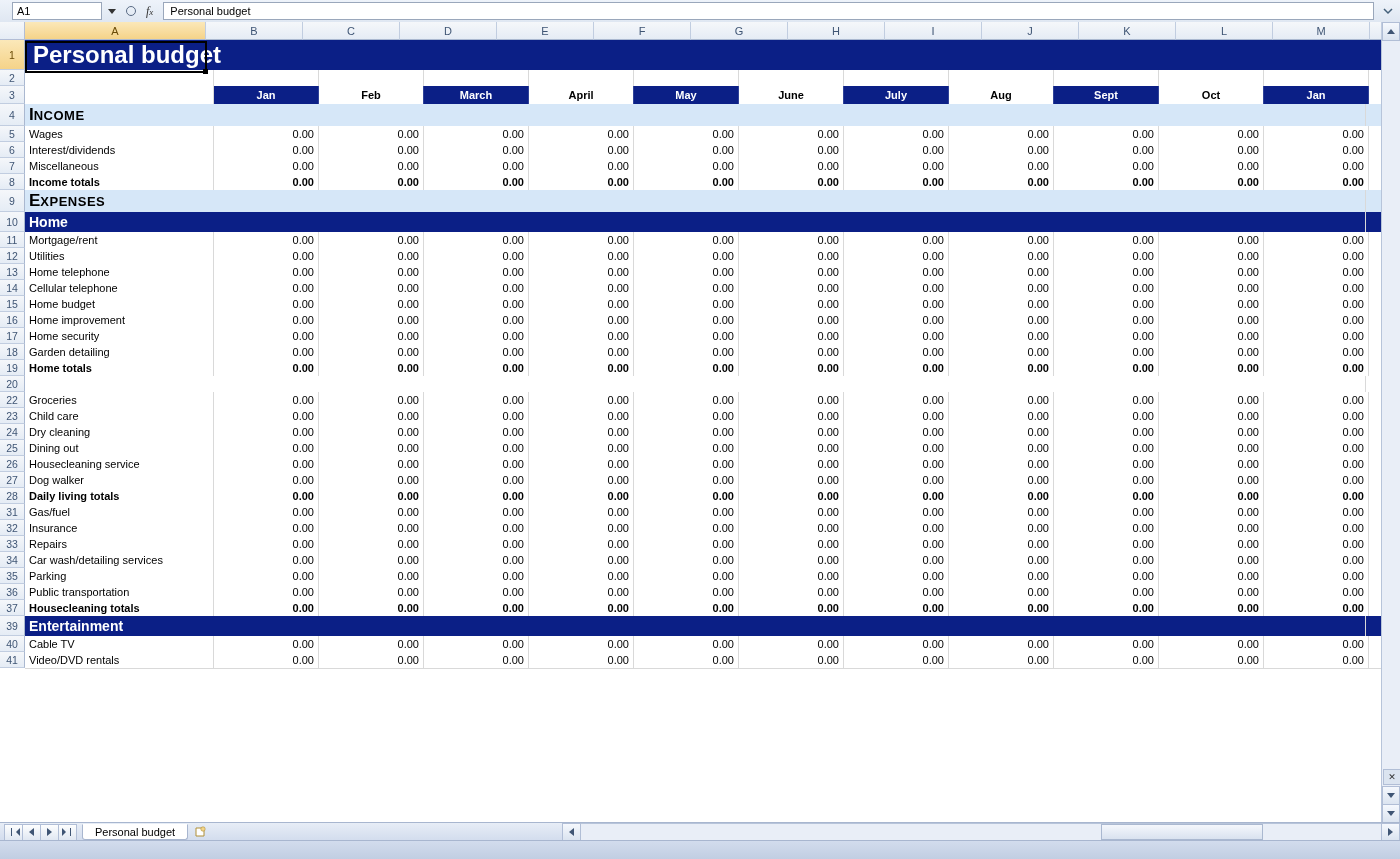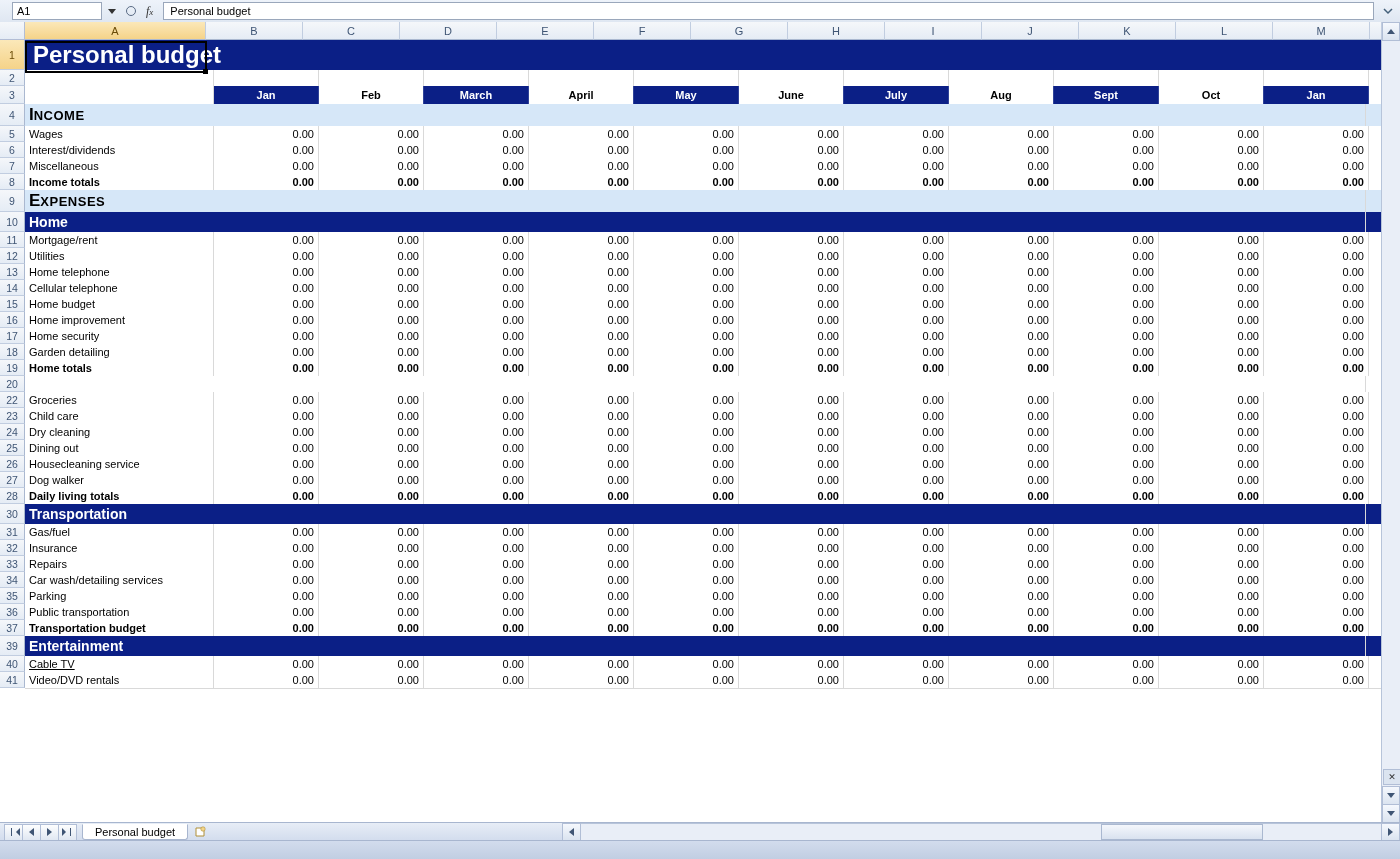--- a/index.html
+++ b/index.html
@@ -470,25 +470,20 @@
       <div class="cell num" style="width: 96px; min-width: 96px;">0.00</div>
       <div class="cell num" style="width: 96px; min-width: 96px;">0.00</div>
       <div class="cell num" style="width: 96px; min-width: 96px;">0.00</div>
       <div class="cell num" style="width: 96px; min-width: 96px;">0.00</div>
       <div class="cell num" style="width: 96px; min-width: 96px;">0.00</div>
       <div class="cell num" style="width: 96px; min-width: 96px;">0.00</div>
       <div class="cell num" style="width: 96px; min-width: 96px;">0.00</div>
       <div class="cell num" style="width: 96px; min-width: 96px;">0.00</div>
       <div class="cell num" style="width: 96px; min-width: 96px;">0.00</div>
     </div>
-    <div class="row " style="height: 20px;">
-      <div class="rowhead">30</div>
-      <div class="cell subgrp" style="width: 1332px; min-width: 1332px;">Transportation</div>
-      <div class="cell subgrp" style="width: 40px; min-width: 40px; flex: 1 1 0%;"></div>
-    </div>
     <div class="row data-row" style="height: 16px;">
       <div class="rowhead">31</div>
       <div class="cell " style="width: 180px; min-width: 180px;">Gas/fuel</div>
       <div class="cell num" style="width: 96px; min-width: 96px;">0.00</div>
       <div class="cell num" style="width: 96px; min-width: 96px;">0.00</div>
       <div class="cell num" style="width: 96px; min-width: 96px;">0.00</div>
       <div class="cell num" style="width: 96px; min-width: 96px;">0.00</div>
       <div class="cell num" style="width: 96px; min-width: 96px;">0.00</div>
       <div class="cell num" style="width: 96px; min-width: 96px;">0.00</div>
       <div class="cell num" style="width: 96px; min-width: 96px;">0.00</div>
@@ -573,42 +568,42 @@
       <div class="cell num" style="width: 96px; min-width: 96px;">0.00</div>
       <div class="cell num" style="width: 96px; min-width: 96px;">0.00</div>
       <div class="cell num" style="width: 96px; min-width: 96px;">0.00</div>
       <div class="cell num" style="width: 96px; min-width: 96px;">0.00</div>
       <div class="cell num" style="width: 96px; min-width: 96px;">0.00</div>
       <div class="cell num" style="width: 96px; min-width: 96px;">0.00</div>
       <div class="cell num" style="width: 96px; min-width: 96px;">0.00</div>
     </div>
     <div class="row totals-row" style="height: 16px;">
       <div class="rowhead">37</div>
-      <div class="cell first" style="width: 180px; min-width: 180px; font-weight: bold;">Transportation budget</div>
+      <div class="cell first" style="width: 180px; min-width: 180px; font-weight: bold;">Housecleaning totals</div>
       <div class="cell num" style="width: 96px; min-width: 96px;">0.00</div>
       <div class="cell num" style="width: 96px; min-width: 96px;">0.00</div>
       <div class="cell num" style="width: 96px; min-width: 96px;">0.00</div>
       <div class="cell num" style="width: 96px; min-width: 96px;">0.00</div>
       <div class="cell num" style="width: 96px; min-width: 96px;">0.00</div>
       <div class="cell num" style="width: 96px; min-width: 96px;">0.00</div>
       <div class="cell num" style="width: 96px; min-width: 96px;">0.00</div>
       <div class="cell num" style="width: 96px; min-width: 96px;">0.00</div>
       <div class="cell num" style="width: 96px; min-width: 96px;">0.00</div>
       <div class="cell num" style="width: 96px; min-width: 96px;">0.00</div>
       <div class="cell num" style="width: 96px; min-width: 96px;">0.00</div>
       <div class="cell num" style="width: 96px; min-width: 96px;">0.00</div>
     </div>
     <div class="row " style="height: 20px;">
       <div class="rowhead">39</div>
       <div class="cell subgrp" style="width: 1332px; min-width: 1332px;">Entertainment</div>
       <div class="cell subgrp" style="width: 40px; min-width: 40px; flex: 1 1 0%;"></div>
     </div>
     <div class="row data-row" style="height: 16px;">
       <div class="rowhead">40</div>
-      <div class="cell " style="width: 180px; min-width: 180px; text-decoration: underline;">Cable TV</div>
+      <div class="cell " style="width: 180px; min-width: 180px;">Cable TV</div>
       <div class="cell num" style="width: 96px; min-width: 96px;">0.00</div>
       <div class="cell num" style="width: 96px; min-width: 96px;">0.00</div>
       <div class="cell num" style="width: 96px; min-width: 96px;">0.00</div>
       <div class="cell num" style="width: 96px; min-width: 96px;">0.00</div>
       <div class="cell num" style="width: 96px; min-width: 96px;">0.00</div>
       <div class="cell num" style="width: 96px; min-width: 96px;">0.00</div>
       <div class="cell num" style="width: 96px; min-width: 96px;">0.00</div>
       <div class="cell num" style="width: 96px; min-width: 96px;">0.00</div>
       <div class="cell num" style="width: 96px; min-width: 96px;">0.00</div>
       <div class="cell num" style="width: 96px; min-width: 96px;">0.00</div>

